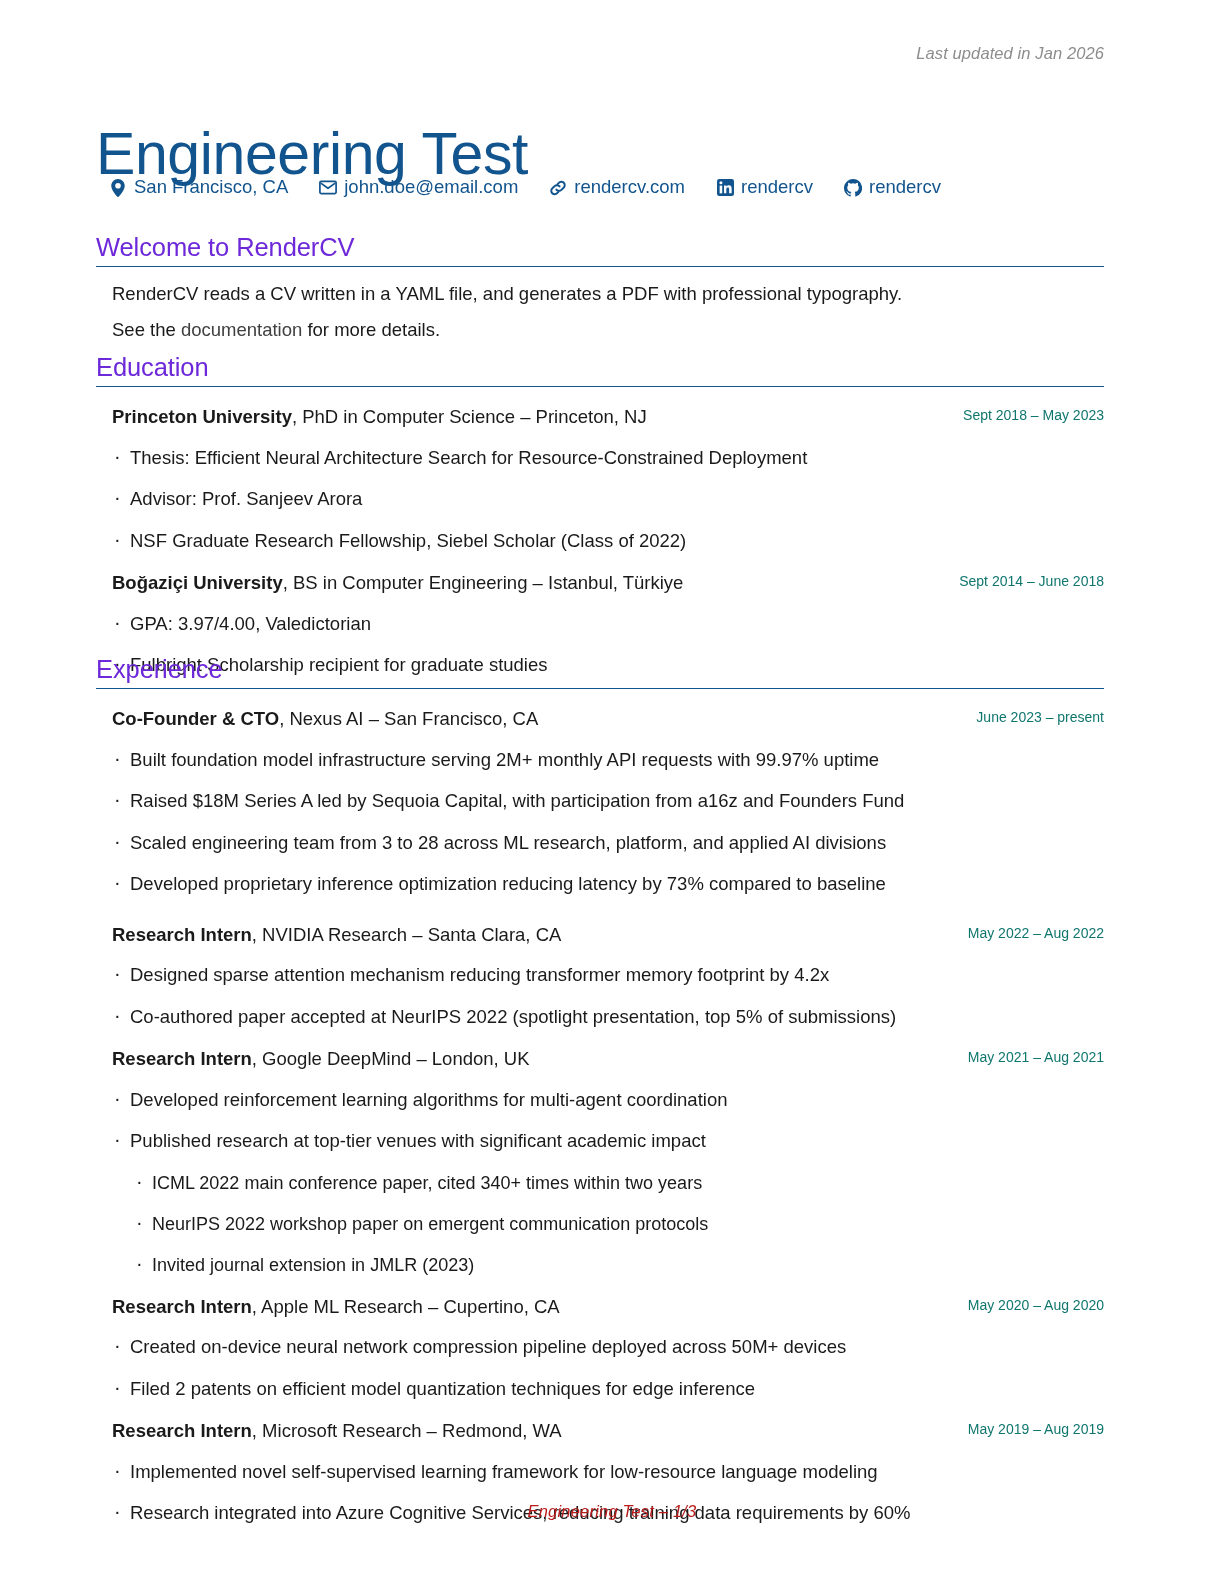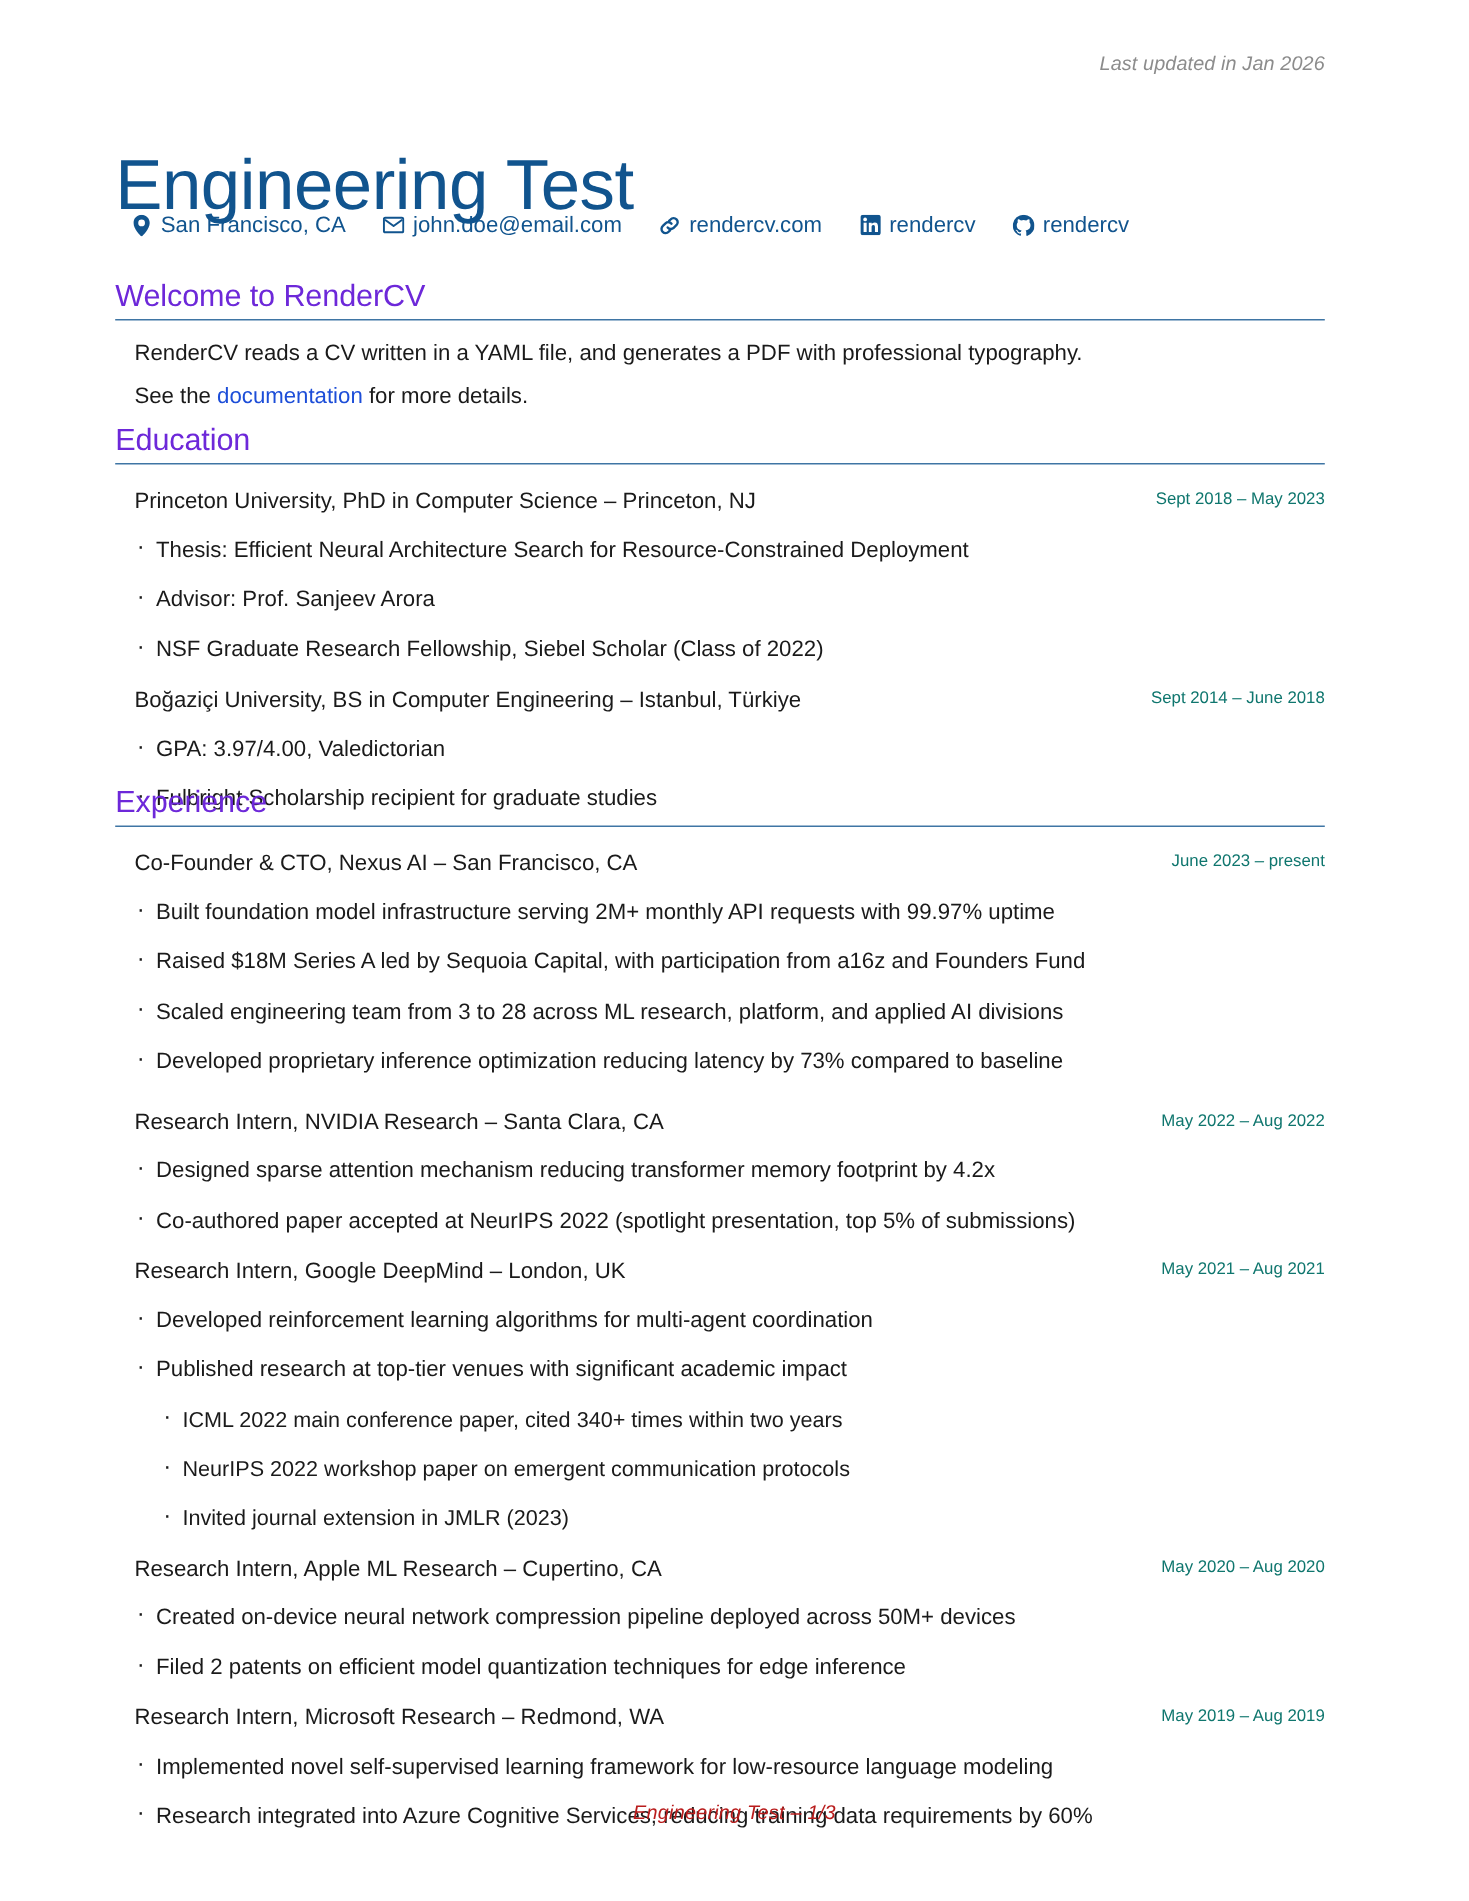--- a/index.html
+++ b/index.html
@@ -110,35 +110,35 @@
 
   
   .para {
     font-size: 18.5px;
     color: #1a1a1a;
     line-height: 1.0;
     padding-left: 16px;
   }
   .para-line { margin-top: 0; }
   .link {
-    color: #1d4ed8;
+    color: #404040;
     text-decoration: none;
   }
 
   
   .entry { position: relative; }
   .entry-head {
     position: relative;
     font-size: 18.5px;
     color: #1a1a1a;
     line-height: 1;
     padding-left: 16px;
     white-space: nowrap;
   }
-  .entry-head b { font-weight: 400; }
+  .entry-head b { font-weight: 700; }
   .entry-date {
     position: absolute;
     right: 0;
     top: 0;
     font-size: 14px;
     color: #0f766e;
     white-space: nowrap;
   }
 
   .hl {

